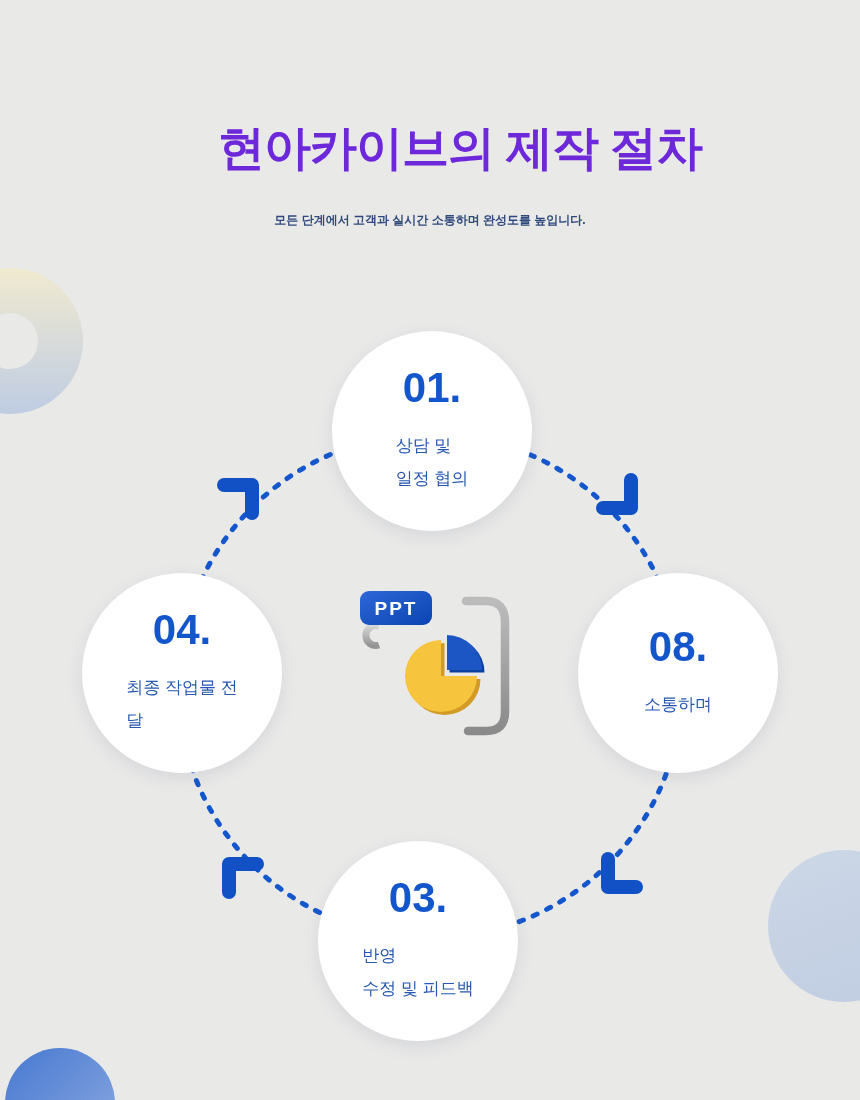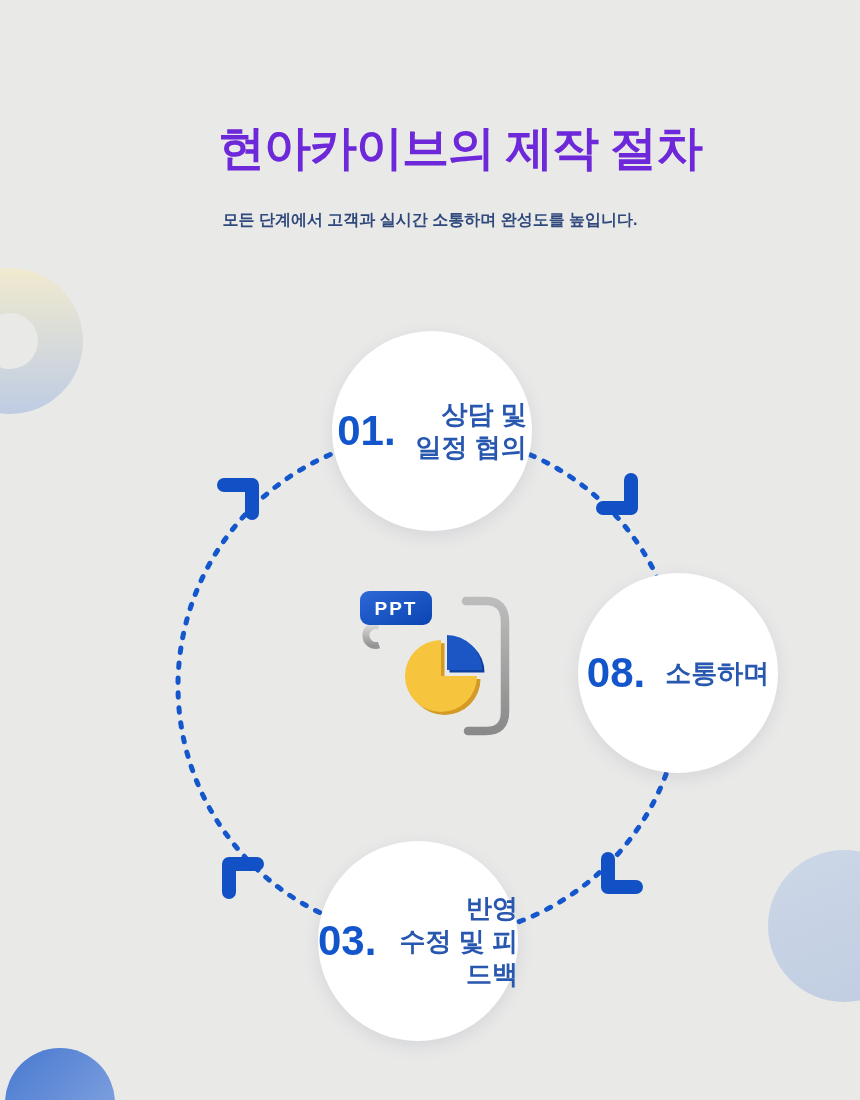--- a/index.html
+++ b/index.html
@@ -15,21 +15,21 @@
     position:absolute;top:120px;left:0;width:100%;
     text-align:center;
     font-size:47px;line-height:1.2;
     font-weight:800;letter-spacing:-1px;
     color:#6d28d9;
     padding-left:30px;
   }
   .subtitle{
     position:absolute;top:206px;left:0;width:100%;
     text-align:center;
-    font-size:16px;line-height:28px;
+    font-size:12px;line-height:28px;
     font-weight:600;
     color:#30497c;
   }
   
   .deco{position:absolute;border-radius:50%;}
   .deco-donut{
     left:-63px;top:268px;width:146px;height:146px;
     background:linear-gradient(180deg, rgba(242,234,203,.85), rgba(183,199,226,.85));
   }
   .deco-donut-hole{
@@ -43,33 +43,33 @@
   .deco-circle-bl{
     left:5px;top:1048px;width:110px;height:110px;
     background:linear-gradient(135deg,#4678d0,#8fabe2);
   }
   
   .cycle-svg{position:absolute;left:0;top:0;width:860px;height:1100px;}
   .step-circle{
     position:absolute;width:200px;height:200px;border-radius:50%;
     background:#ffffff;
     box-shadow:0 5px 16px rgba(110,120,140,.16);
-    display:flex;align-items:center;justify-content:center;
-    gap:20px;text-align:right;
+    display:flex;flex-direction:column;align-items:center;justify-content:center;
+    gap:20px;text-align:left;
   }
   .step-1{left:332px;top:331px;}
   .step-2{left:578px;top:573px;}
   .step-3{left:318px;top:841px;}
   .step-4{left:82px;top:573px;}
   .step-number{
     font-size:42px;font-weight:800;letter-spacing:0;
     color:#1355cb;line-height:1;
   }
   .step-label{
-    font-size:26px;font-weight:700;line-height:33px;
+    font-size:17px;font-weight:400;line-height:33px;
     color:#2757ae;
   }
   .step-label span{display:block;}
   
   .center-icon{position:absolute;left:330px;top:575px;width:200px;height:170px;}
   .ppt-badge-text{
     font-size:19px;font-weight:bold;letter-spacing:2px;fill:#ffffff;
   }
 </style>
 </head>
@@ -113,20 +113,27 @@
   </div>
 
   <div class="step-circle step-3">
     <div class="step-number">03.</div>
     <div class="step-label">
       <span>반영</span>
       <span>수정 및 피드백</span>
     </div>
   </div>
 
+  <div class="step-circle step-4">
+    <div class="step-number">04.</div>
+    <div class="step-label">
+      <span>최종 작업물 전</span>
+      <span>달</span>
+    </div>
+  </div>
 
   <svg class="center-icon" viewBox="0 0 200 170">
     <defs>
       <linearGradient id="gBadge" x1="0" y1="0" x2="1" y2="1">
         <stop offset="0" stop-color="#2e68d8"></stop>
         <stop offset="1" stop-color="#0a44b2"></stop>
       </linearGradient>
       <linearGradient id="gBracket" x1="0" y1="0" x2="0" y2="1">
         <stop offset="0" stop-color="#bcbcbc"></stop>
         <stop offset="1" stop-color="#8a8a8a"></stop>

